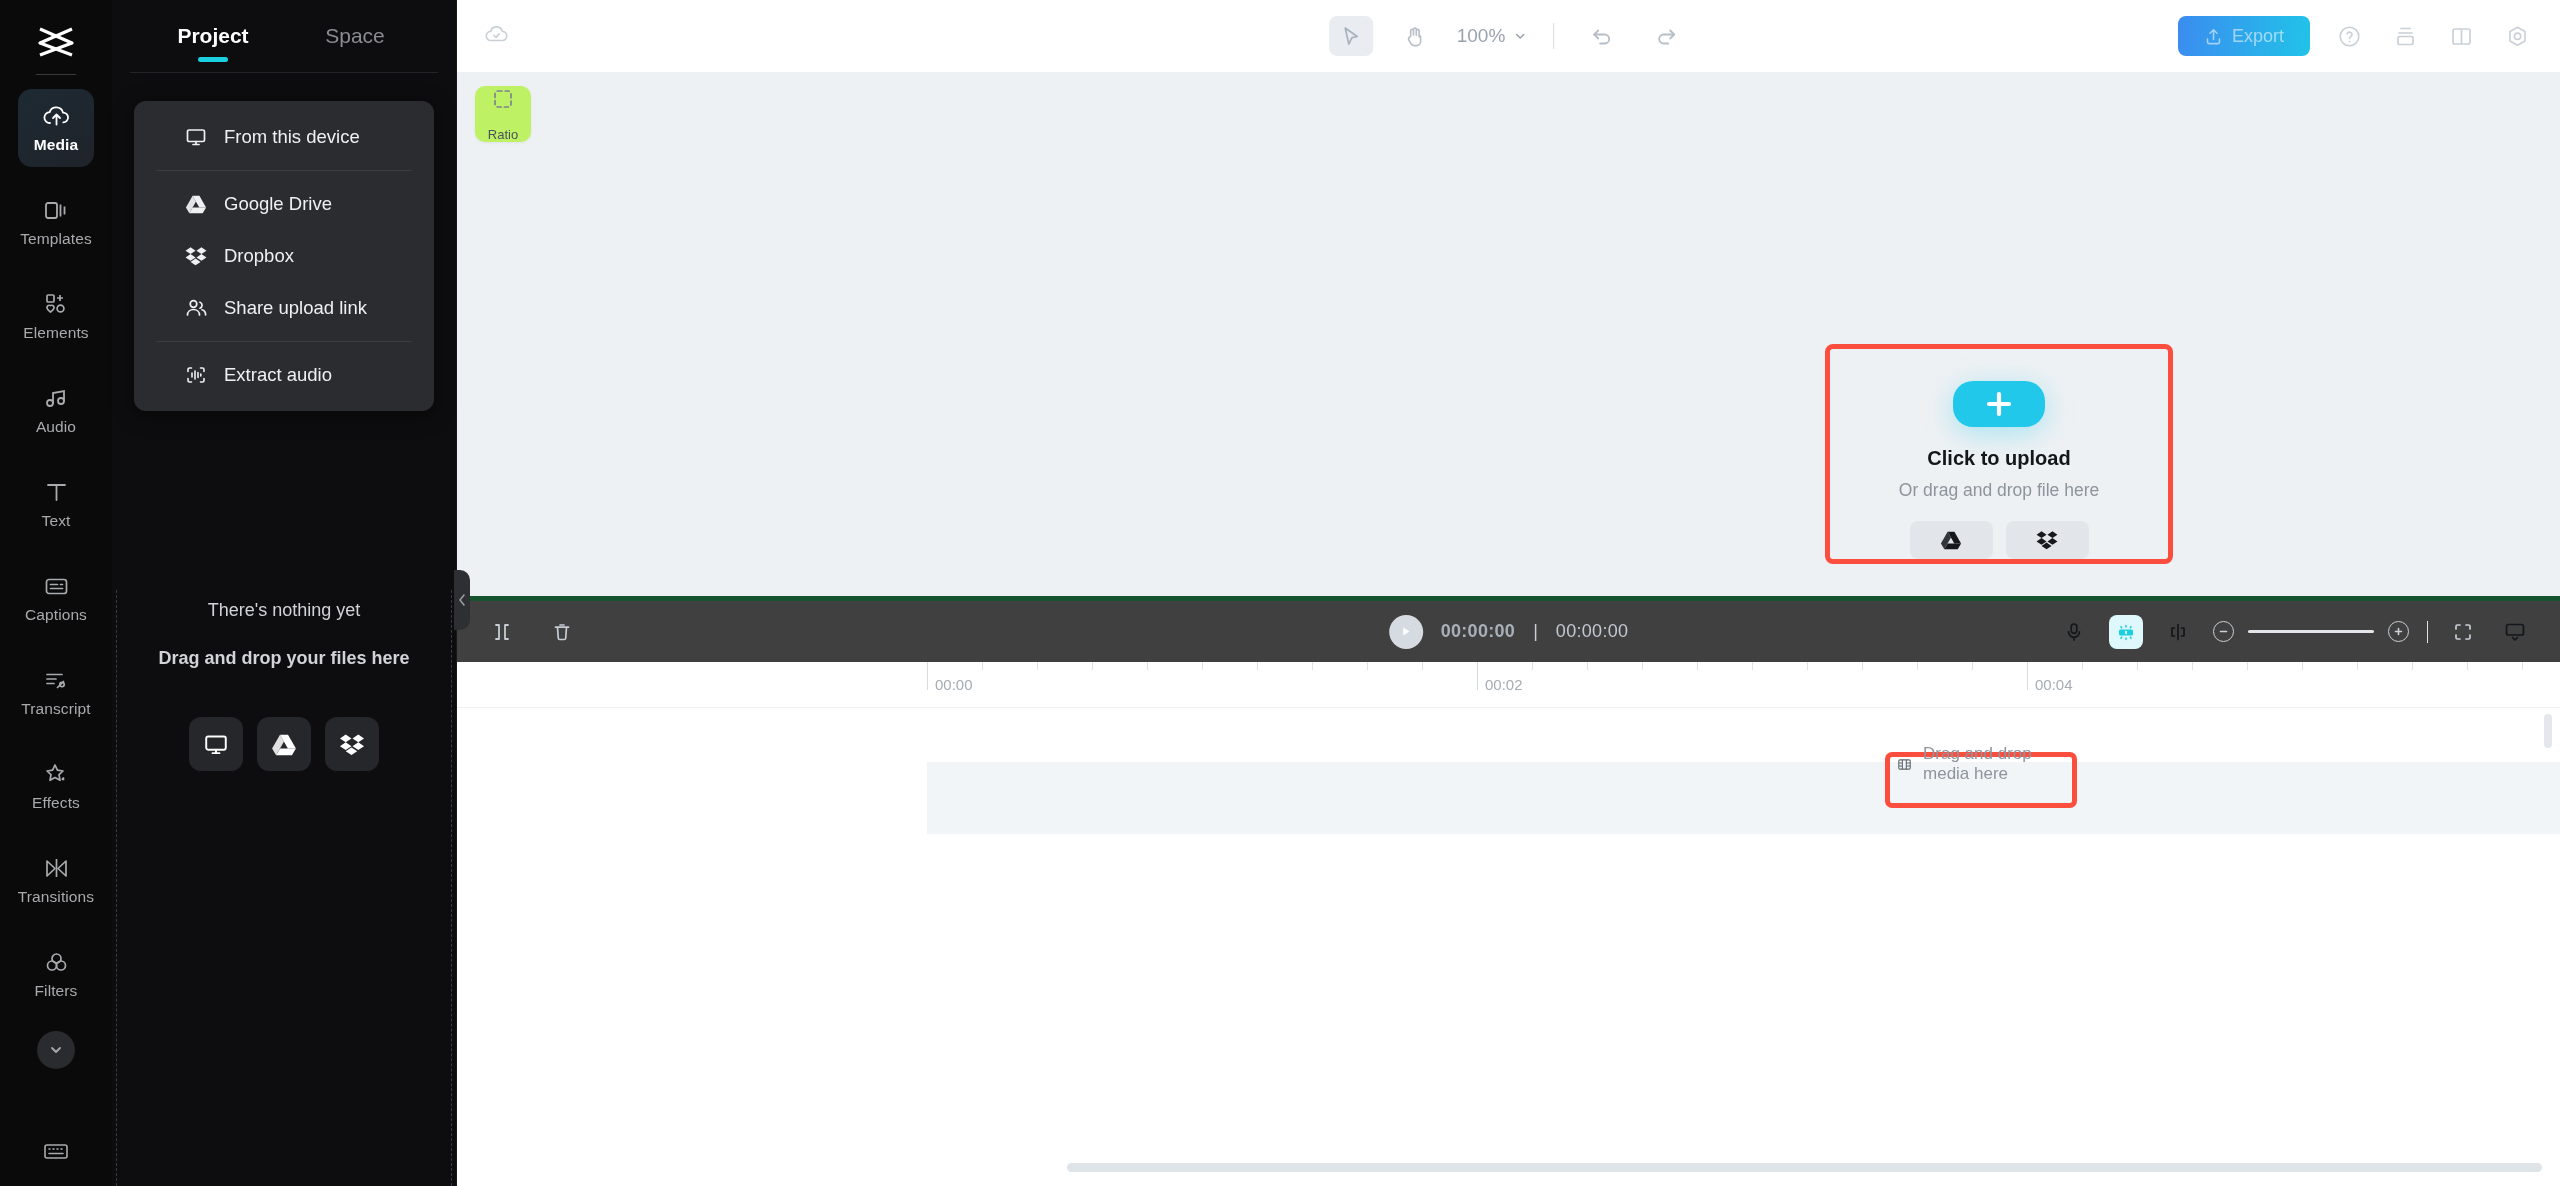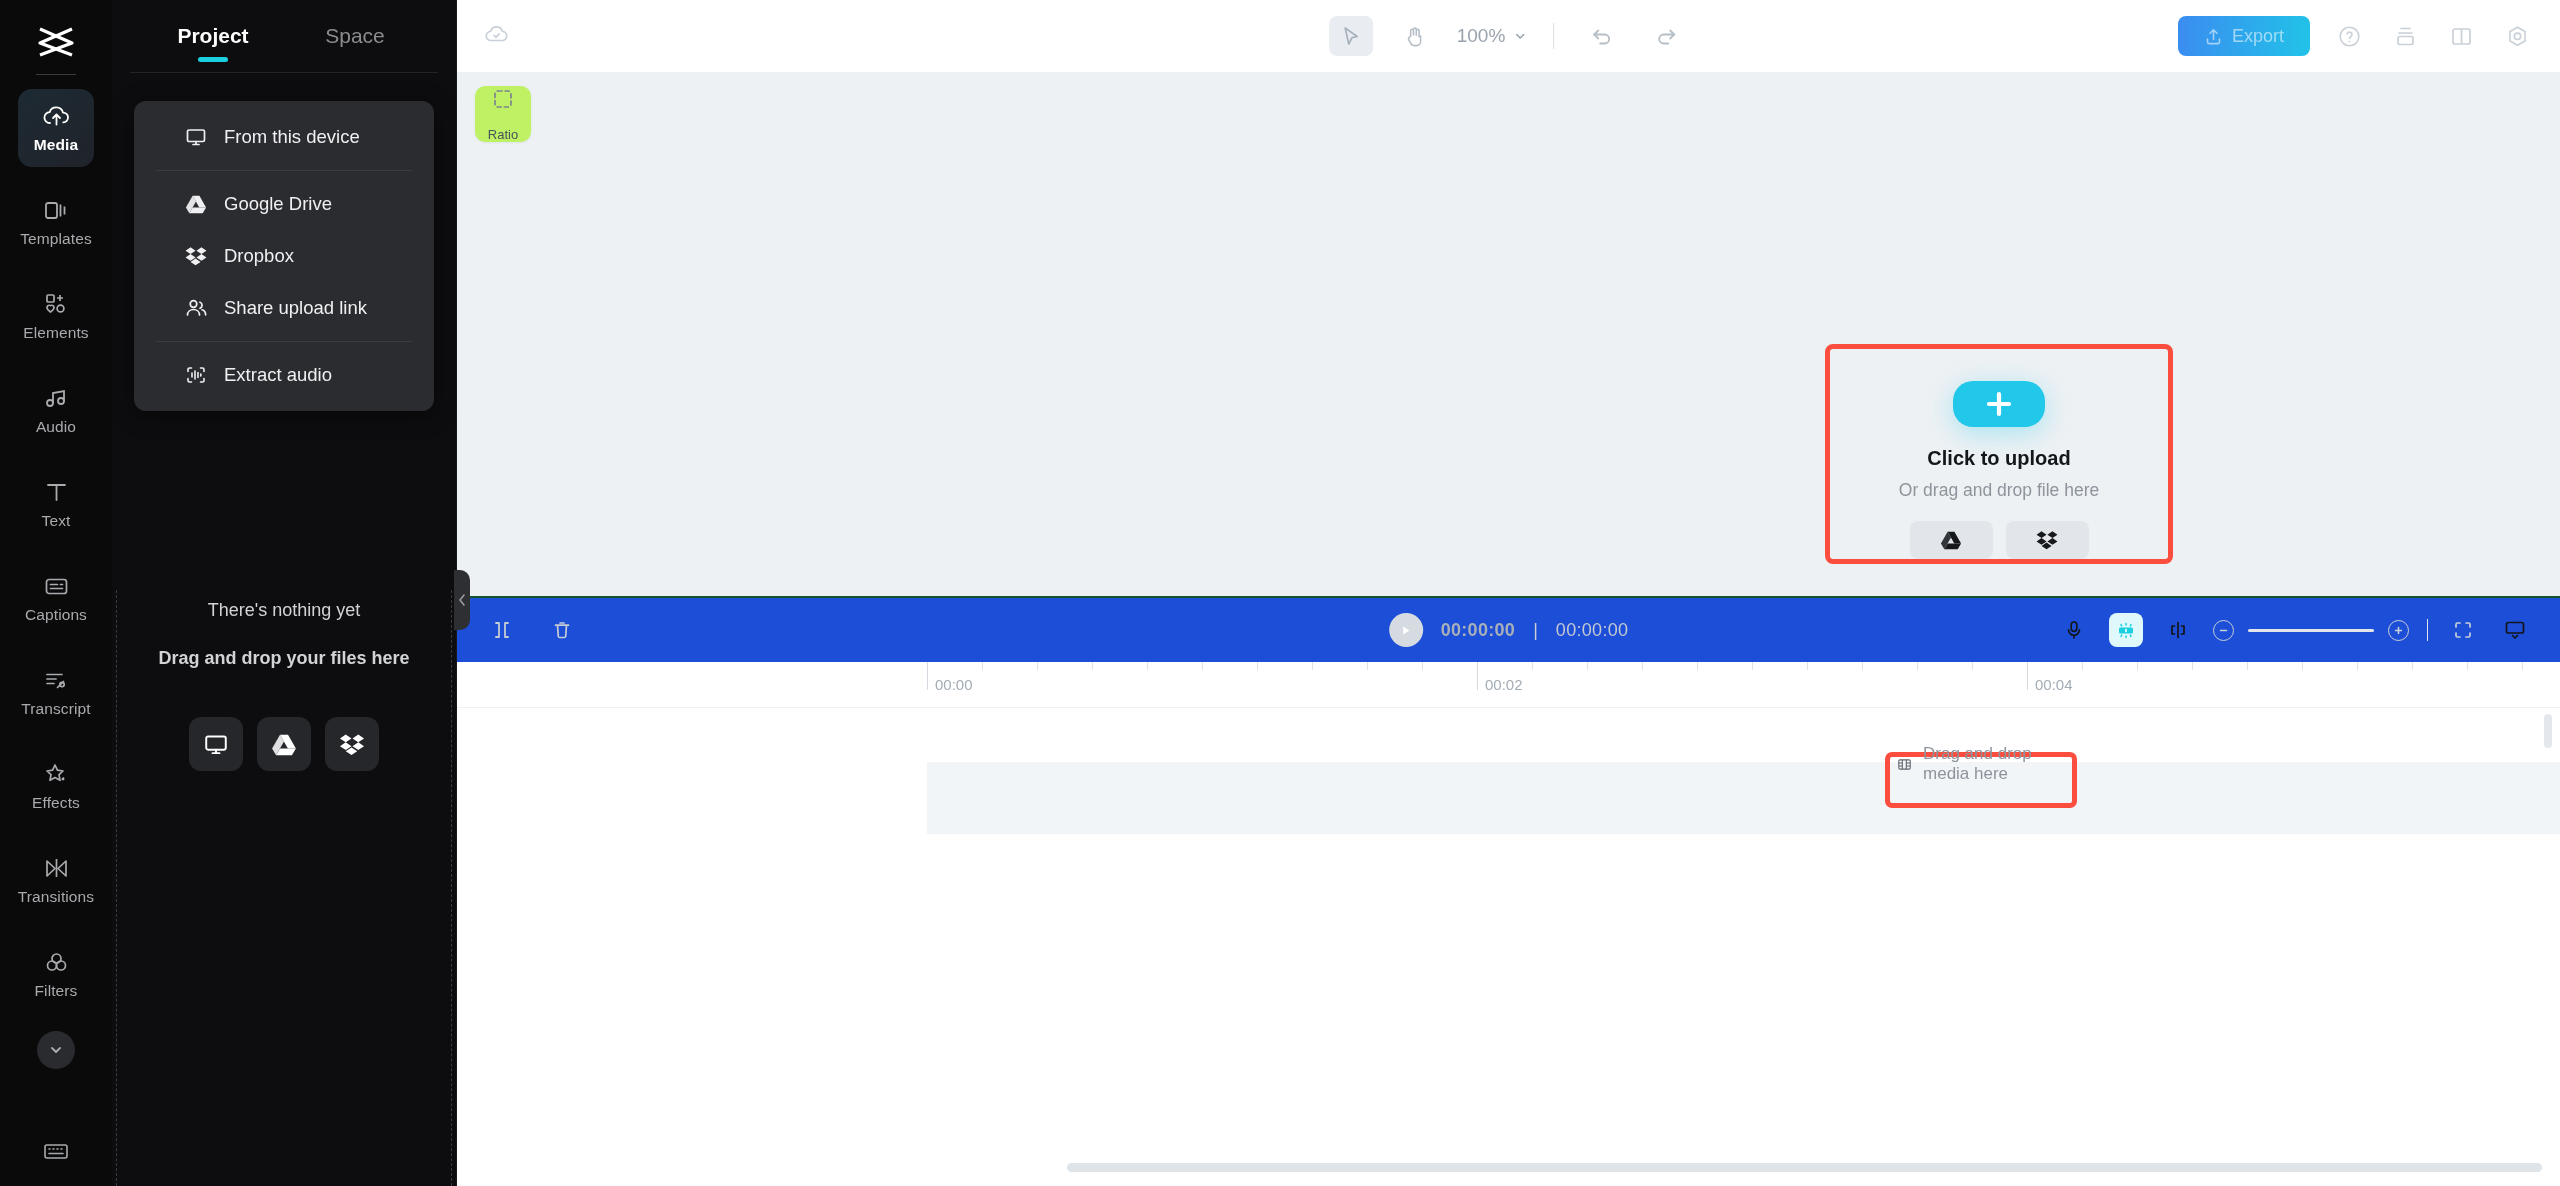--- a/index.html
+++ b/index.html
@@ -147,22 +147,22 @@
   .dz-t1 { margin-top: 20px; font-size: 20px; font-weight: 700; color: #13161a; }
   .dz-t2 { margin-top: 10px; font-size: 17.5px; color: #8d949c; }
   .dz-btns { display: flex; gap: 13px; margin-top: 20px; }
   .dz-btn {
     width: 83px; height: 38px; border-radius: 8px; background: #e2e6ea;
     display: flex; align-items: center; justify-content: center; cursor: pointer;
   }
 
   
   .tl-toolbar {
-    height: 66px; background: #1d4ed8; display: flex; align-items: center;
-    padding: 0 28px; position: relative; flex: 0 0 66px; border-top: 2px solid #14532d;
+    height: 66px; background: #404040; display: flex; align-items: center;
+    padding: 0 28px; position: relative; flex: 0 0 66px; border-top: 5px solid #14532d;
   }
   .tlt-left { display: flex; align-items: center; gap: 26px; }
   .tlt-center { position: absolute; left: 50%; transform: translateX(-50%); display:flex; align-items:center; gap: 18px; }
   .play-circle {
     width: 34px; height: 34px; border-radius: 50%; background: #d6dbe1;
     display:flex; align-items:center; justify-content:center; cursor: pointer;
   }
   .tc-cur { font-size: 18px; color: #a8b0b9; font-weight: 700; letter-spacing: .3px; }
   .tc-pipe { color: #c7ced5; font-size: 18px; }
   .tc-tot { font-size: 18px; color: #c2c9d1; letter-spacing: .3px; }

